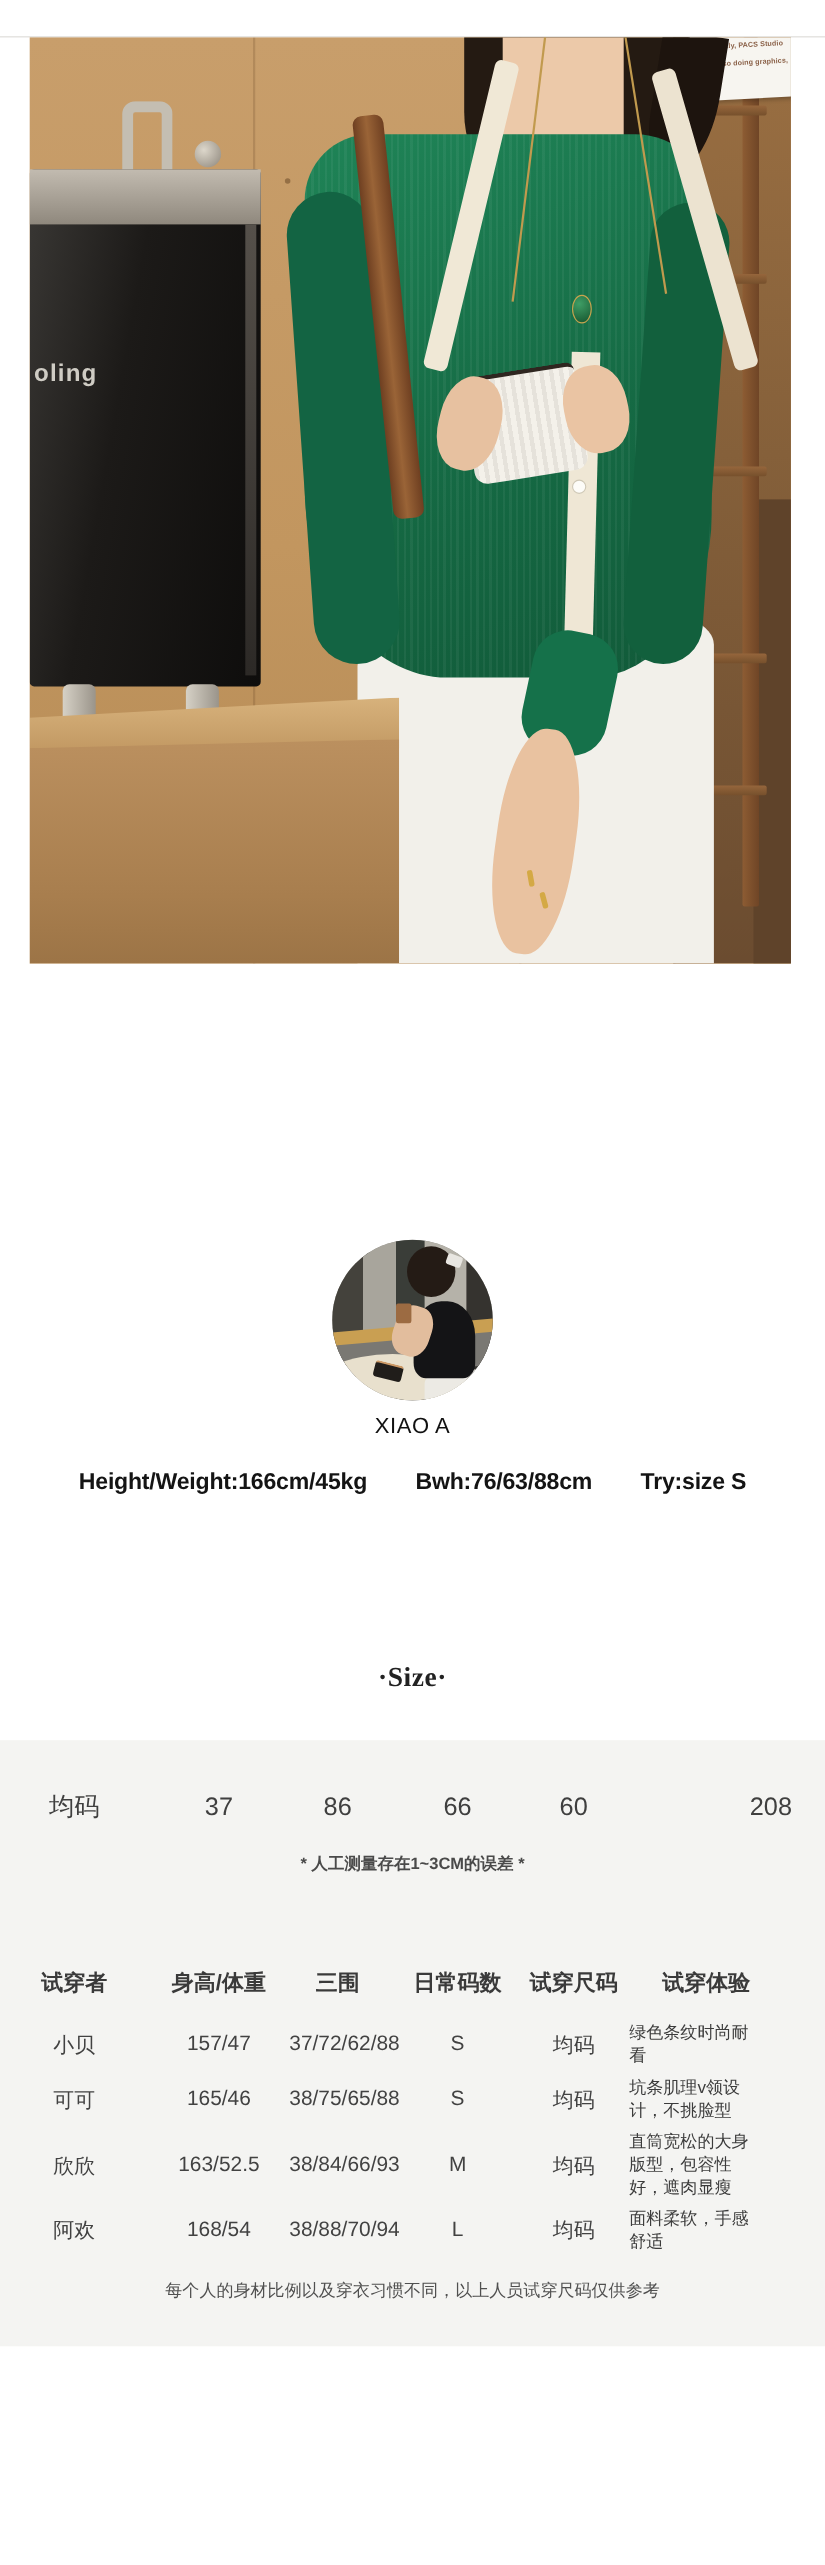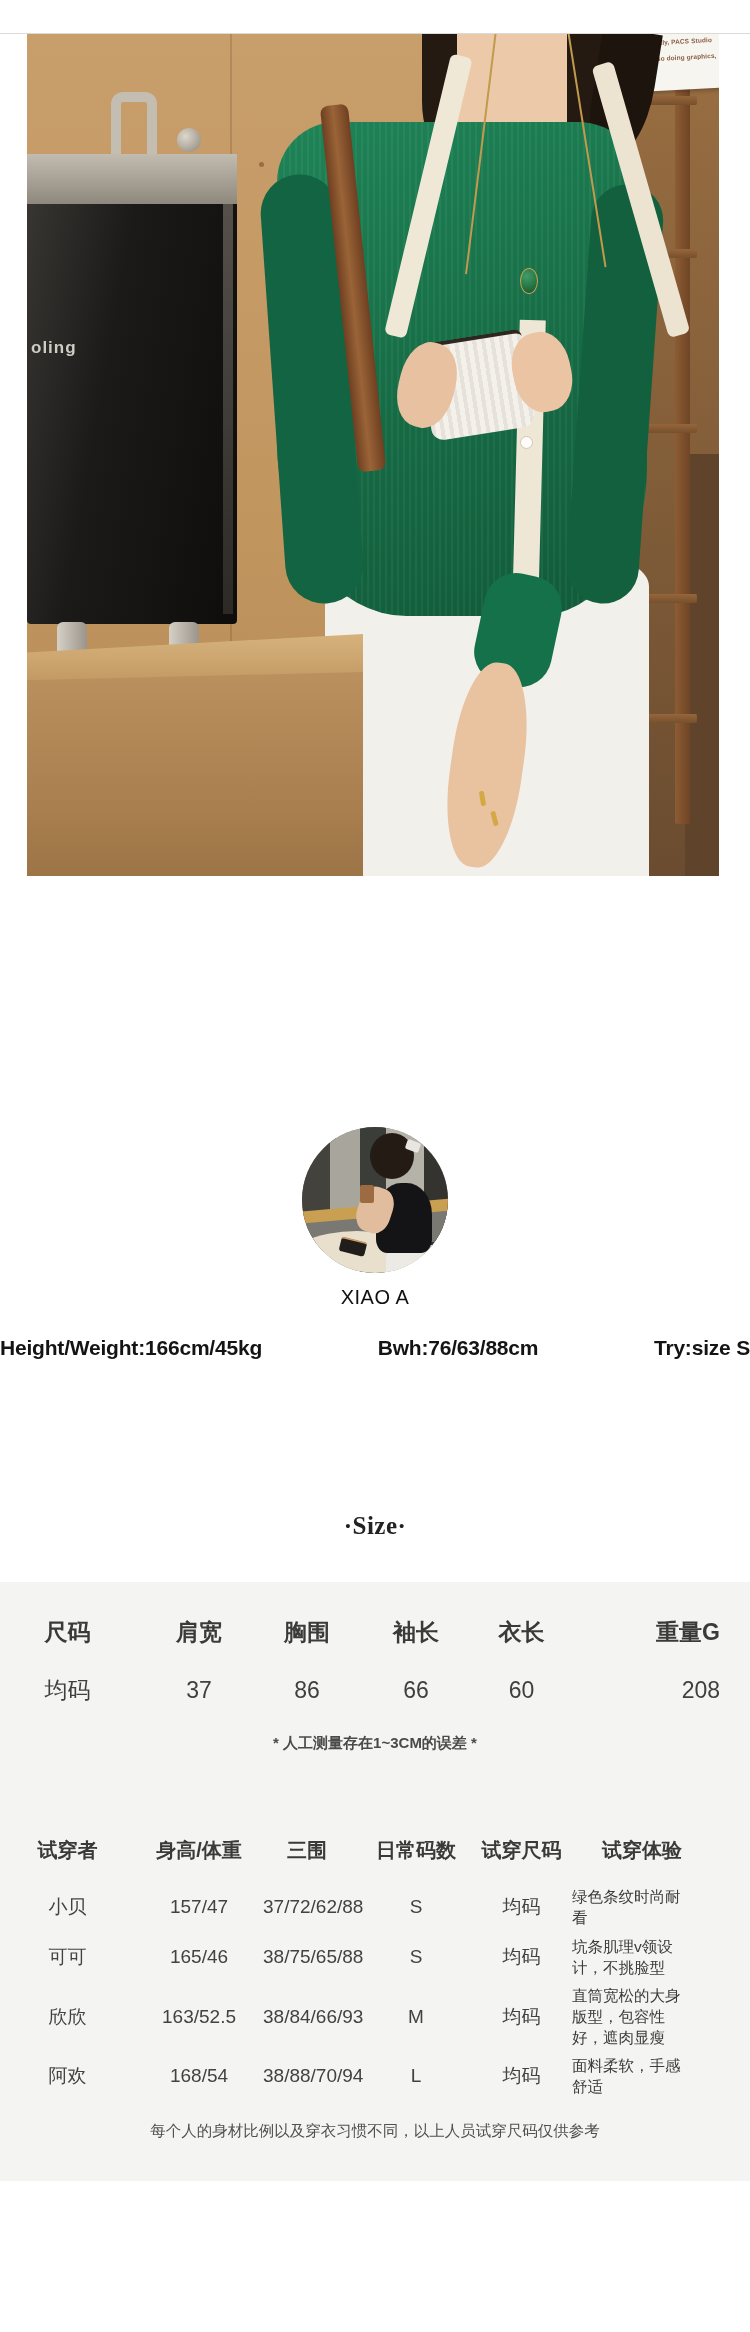--- a/index.html
+++ b/index.html
@@ -30,21 +30,21 @@
         background:linear-gradient(180deg,#bb905f,#a87e4e 70%,#9c7446);
         clip-path:polygon(0 4%,100% 0,100% 100%,0 100%);}
   .m-body{left:0;top:120px;width:210px;height:470px;border-radius:4px;
         background:linear-gradient(100deg,#3a3835,#1c1a18 40%,#0e0d0c);}
   .m-top{left:0;top:120px;width:210px;height:50px;background:linear-gradient(180deg,#c2bbb0,#8f887d);}
   .m-edge{left:196px;top:170px;width:10px;height:410px;background:linear-gradient(180deg,#55504a,#2c2926);}
   .m-handle{left:84px;top:58px;width:46px;height:64px;border:10px solid #c4beb2;border-bottom:none;
         border-radius:12px 12px 0 0;box-sizing:border-box;}
   .m-knob{left:150px;top:94px;width:24px;height:24px;border-radius:50%;
         background:radial-gradient(circle at 35% 35%,#ddd7cb,#8d867b);}
-  .m-brand{left:4px;top:304px;font-size:17px;font-weight:700;letter-spacing:1px;color:#cfccc4;}
+  .m-brand{left:4px;top:292px;font-size:22px;font-weight:700;letter-spacing:1px;color:#cfccc4;}
   .m-foot{width:30px;height:48px;border-radius:6px;background:linear-gradient(90deg,#d6d1c6,#9a948a);}
   .m-footcap{width:38px;height:14px;border-radius:4px;background:#2a2825;}
   .hair{left:395px;top:-8px;width:205px;height:168px;background:#241a12;
         border-radius:0 0 50% 40% / 0 0 70% 55%;}
   .hairwing{left:566px;top:-4px;width:60px;height:130px;background:#1d140e;transform:rotate(9deg);
         border-radius:0 0 60% 40%;}
   .neck{left:430px;top:-6px;width:110px;height:236px;background:#ecc9a9;border-radius:0 0 46% 46%;}
   .chest{left:408px;top:150px;width:168px;height:116px;background:#e9c6a6;border-radius:42%;}
   .cardigan{left:250px;top:88px;width:370px;height:494px;
         background:linear-gradient(160deg,#1f8457,#156a44 55%,#115a39);
@@ -113,21 +113,21 @@
   .av-head{left:68px;top:6px;width:44px;height:46px;background:#241b15;border-radius:50%;}
   .av-clip{left:104px;top:14px;width:14px;height:10px;background:#e8e6e1;border-radius:2px;
         transform:rotate(20deg);}
   .av-arm{left:56px;top:60px;width:34px;height:46px;background:#e2bd9d;border-radius:40%;
         transform:rotate(18deg);}
   .av-cup{left:58px;top:58px;width:14px;height:18px;background:#9c6b42;border-radius:2px;}
 
   .model-name{position:absolute;left:0;top:1284px;width:750px;height:26px;line-height:26px;
         text-align:center;font-size:20px;letter-spacing:.5px;color:#111;}
   .measure-line{position:absolute;left:0;top:1334px;width:750px;height:28px;line-height:28px;
-        display:flex;justify-content:space-between;gap:44px;font-size:21px;font-weight:700;
+        display:flex;justify-content:center;gap:44px;font-size:21px;font-weight:700;
         letter-spacing:-0.2px;color:#141414;}
 
   
   .panel{position:absolute;left:0;top:1582px;width:750px;background:#f4f4f2;
         padding:26px 0 35px 0;box-sizing:border-box;}
   .g{display:grid;grid-template-columns:135px 128px 88px 130px 81px 188px;align-items:center;}
   .g>div{text-align:center;}
   .t1{font-size:23px;color:#3f3f3f;}
   .t1-head{height:48px;font-weight:700;color:#3a3a3a;}
   .t1-row{height:68px;}
@@ -231,28 +231,20 @@
 
   <div class="measure-line">
     <span>Height/Weight:166cm/45kg</span>
     <span>Bwh:76/63/88cm</span>
     <span>Try:size S</span>
   </div>
 
   <h2 class="sec-heading h-size">·Size·</h2>
 
   <div class="panel">
-    <div class="g t1 t1-head">
-      <div>尺码</div>
-      <div>肩宽</div>
-      <div>胸围</div>
-      <div>袖长</div>
-      <div>衣长</div>
-      <div class="c6">重量G</div>
-    </div>
     <div class="g t1 t1-row">
       <div>均码</div>
       <div>37</div>
       <div>86</div>
       <div>66</div>
       <div>60</div>
       <div class="c6">208</div>
     </div>
     <div class="note">* 人工测量存在1~3CM的误差 *</div>
 

